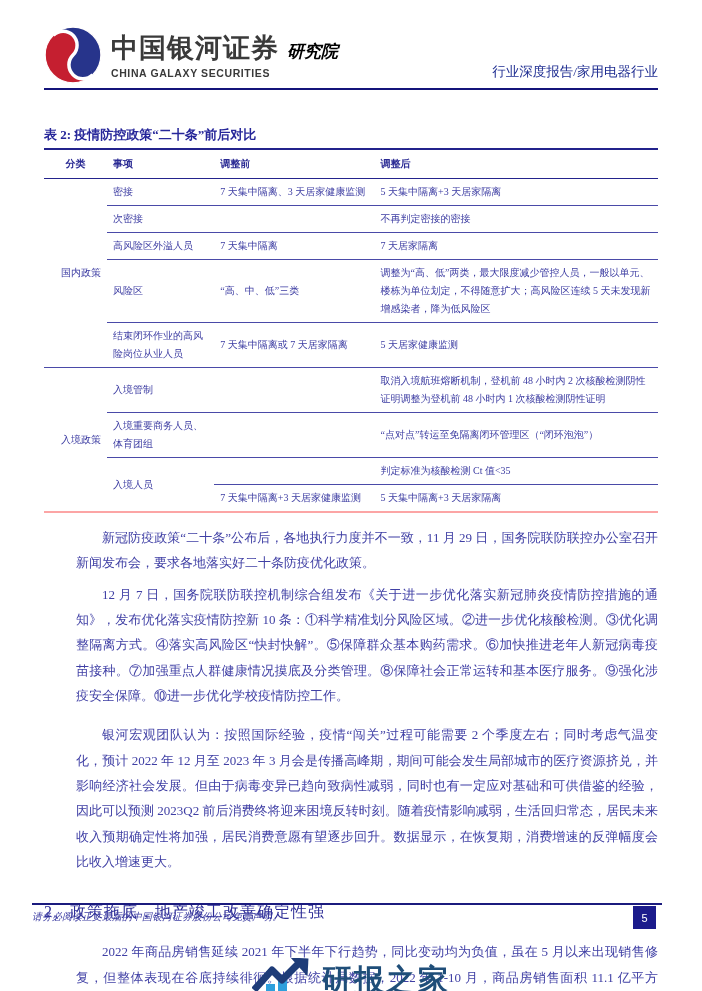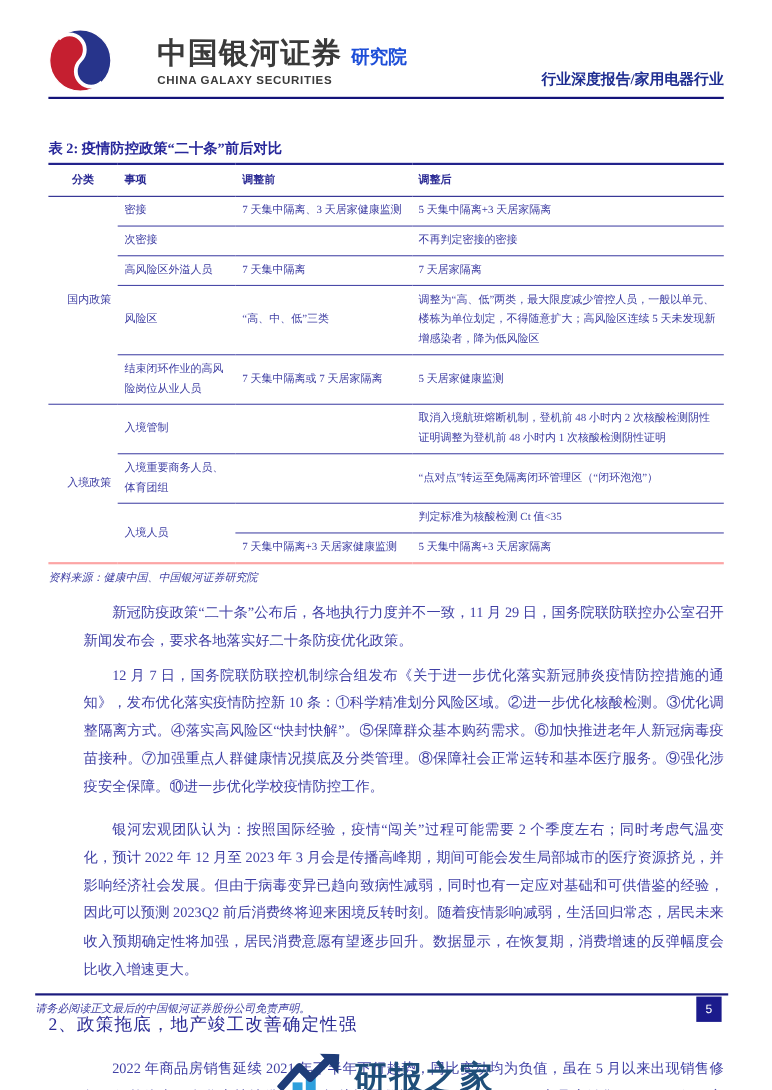--- a/index.html
+++ b/index.html
@@ -12,26 +12,26 @@
     background: #ffffff;
     overflow: hidden;
   }
   .content { padding: 0 44px; }
 
   
   .hdr { padding: 26px 44px 0 44px; }
   .hdr-row { display: flex; justify-content: space-between; align-items: flex-end; }
   .brand { display: flex; align-items: flex-start; gap: 9px; }
   .brand svg { display: block; }
-  .brand-text { padding-top: 4px; margin-left: 32px; }
+  .brand-text { padding-top: 4px; }
   .brand-cnrow { display: flex; align-items: baseline; gap: 8px; }
   .brand-cn { font-size: 27px; font-weight: bold; color: #3a3a3a; letter-spacing: 1px; font-family: "Liberation Sans", sans-serif; }
-  .brand-org { font-size: 17px; font-weight: bold; color: #1d4ed8; font-family: "Liberation Sans", sans-serif; }
+  .brand-org { font-size: 17px; font-weight: bold; color: #000000; font-family: "Liberation Sans", sans-serif; font-style: italic; }
   .brand-en { font-size: 10.5px; font-weight: bold; color: #3a3a3a; letter-spacing: 0.6px; font-family: "Liberation Sans", sans-serif; margin-top: 1px; }
-  .report-tag { font-size: 13.5px; font-weight: bold; color: #1e2d91; padding-bottom: 3px; }
+  .report-tag { font-size: 13.5px; font-weight: normal; color: #1e2d91; padding-bottom: 3px; }
   .hdr-rule { border: none; border-top: 2px solid #14147a; margin-top: 4px; }
 
   
   .tbl-title { margin: 36px 0 4px 0; font-size: 13px; font-weight: bold; color: #27279a; }
   table.policy {
     width: 100%;
     border-collapse: collapse;
     border-top: 2px solid #23238c;
     border-bottom: 2px solid #fca5a5;
     font-size: 10px;
@@ -181,21 +181,20 @@
           <td class="sep"></td>
           <td class="sep">判定标准为核酸检测 Ct 值&lt;35</td>
         </tr>
         <tr>
           <td class="sep">7 天集中隔离+3 天居家健康监测</td>
           <td class="sep">5 天集中隔离+3 天居家隔离</td>
         </tr>
       </tbody>
     </table>
 
-    <div class="source">资料来源：健康中国、中国银河证券研究院</div>
 
     <p class="para" style="margin-top:12px">新冠防疫政策“二十条”公布后，各地执行力度并不一致，11 月 29 日，国务院联防联控办公室召开新闻发布会，要求各地落实好二十条防疫优化政策。</p>
     <p class="para">12 月 7 日，国务院联防联控机制综合组发布《关于进一步优化落实新冠肺炎疫情防控措施的通知》，发布优化落实疫情防控新 10 条：①科学精准划分风险区域。②进一步优化核酸检测。③优化调整隔离方式。④落实高风险区“快封快解”。⑤保障群众基本购药需求。⑥加快推进老年人新冠病毒疫苗接种。⑦加强重点人群健康情况摸底及分类管理。⑧保障社会正常运转和基本医疗服务。⑨强化涉疫安全保障。⑩进一步优化学校疫情防控工作。</p>
     <p class="para gap">银河宏观团队认为：按照国际经验，疫情“闯关”过程可能需要 2 个季度左右；同时考虑气温变化，预计 2022 年 12 月至 2023 年 3 月会是传播高峰期，期间可能会发生局部城市的医疗资源挤兑，并影响经济社会发展。但由于病毒变异已趋向致病性减弱，同时也有一定应对基础和可供借鉴的经验，因此可以预测 2023Q2 前后消费终将迎来困境反转时刻。随着疫情影响减弱，生活回归常态，居民未来收入预期确定性将加强，居民消费意愿有望逐步回升。数据显示，在恢复期，消费增速的反弹幅度会比收入增速更大。</p>
 
     <h2 class="sec-head">2、政策拖底，地产竣工改善确定性强</h2>
 
     <p class="para">2022 年商品房销售延续 2021 年下半年下行趋势，同比变动均为负值，虽在 5 月以来出现销售修复，但整体表现在谷底持续徘徊。根据统计局数据，2022 年 1-10 月，商品房销售面积 11.1 亿平方米、同比下降 22.3%；商品房销售金额 10.9 万亿元，同比下降 26.1%，均达到历史上年内最大降幅。</p>
   </div>
 

